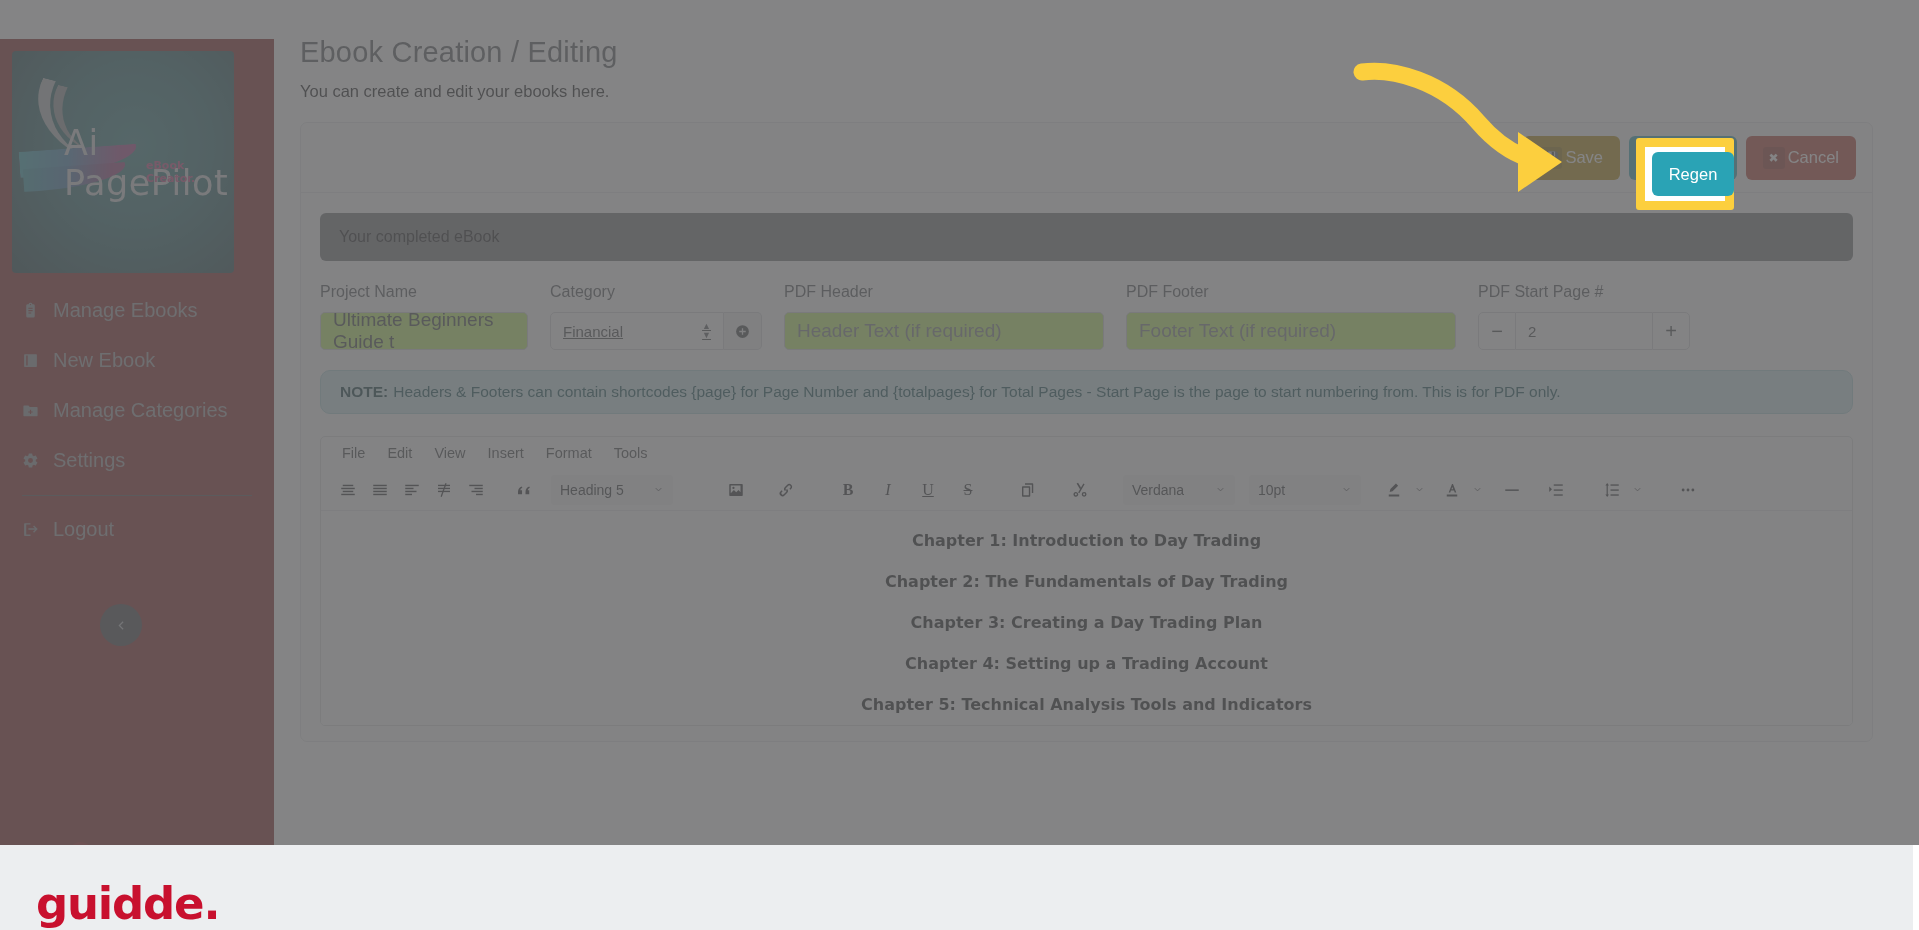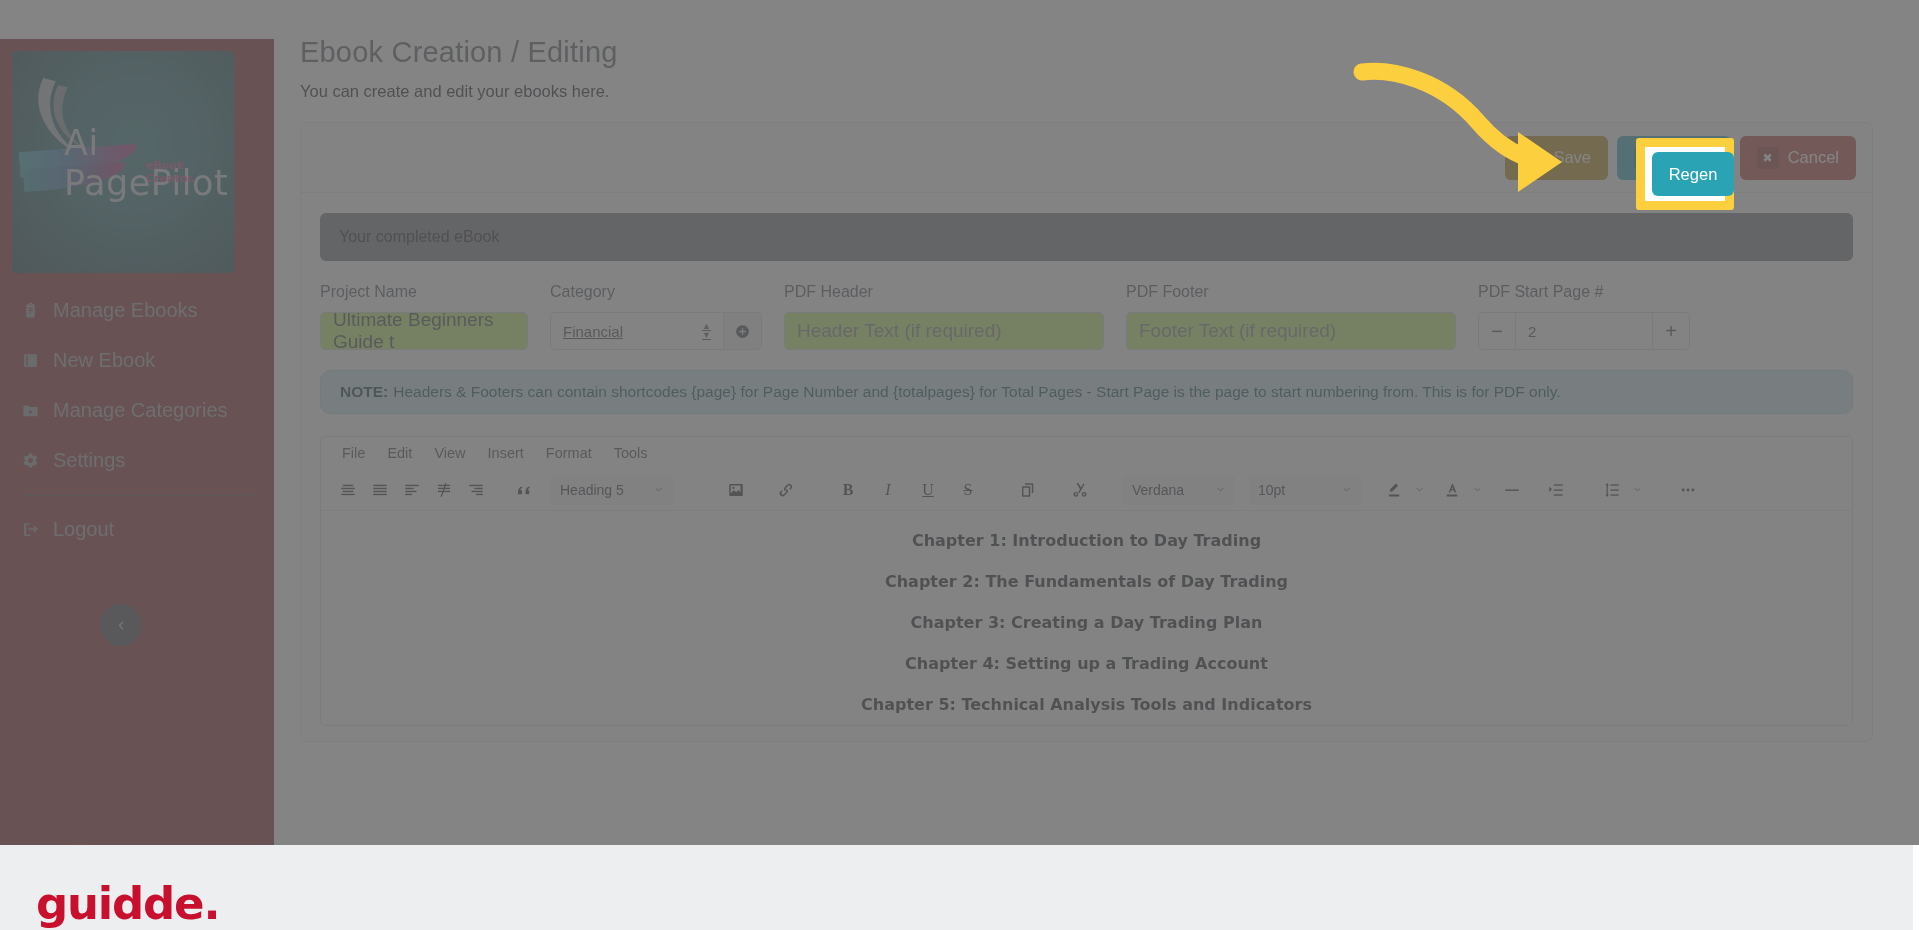--- a/index.html
+++ b/index.html
@@ -152,21 +152,21 @@
   }
   .card-head {
     height: 70px;
     border-bottom: 1px solid #e3e4e6;
     display: flex; align-items: center; justify-content: flex-end;
     padding: 0 16px; gap: 9px;
   }
   .abtn {
     height: 44px; border-radius: 6px; border: none;
     color: #ffffff; font-size: 16.5px;
-    display: flex; align-items: center; gap: 9px;
+    display: flex; align-items: center; gap: 3px;
     padding: 15px 17px; cursor: pointer;
     font-family: "Liberation Sans", sans-serif;
   }
   .abtn .bico {
     width: 22px; height: 22px; background: rgba(0,0,0,.18);
     border-radius: 3px; display: flex; align-items: center; justify-content: center;
     font-size: 12px; color: #fff; flex: none;
   }
   .abtn-save { background: #b08a0b; }
   .abtn-regen { background: #2aa3b5; }

